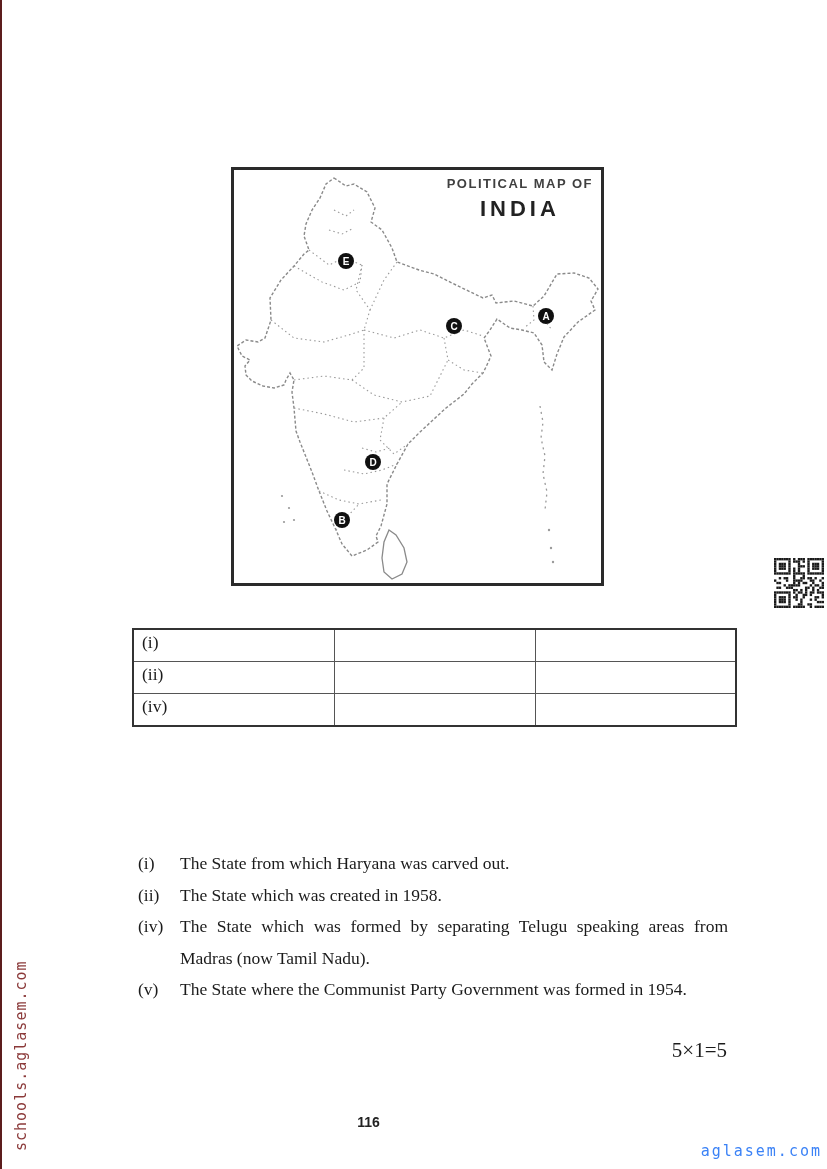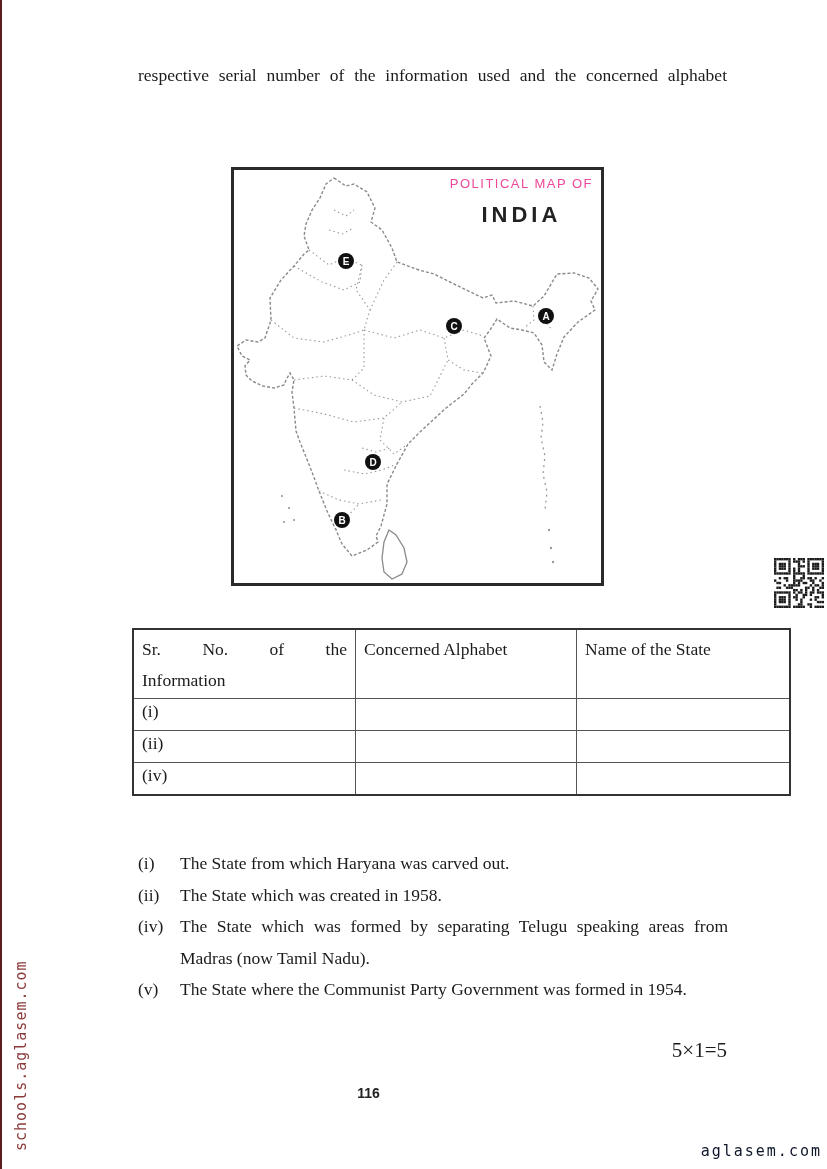--- a/index.html
+++ b/index.html
@@ -19,22 +19,22 @@
   .intro .l1{text-align:justify;text-align-last:justify;}
   
   .map-box{
     position:absolute;left:231px;top:167px;width:367px;height:413px;
     border:3px solid #2a2a2a;background:#fff;box-sizing:content-box;
   }
   .map-title{
     position:absolute;top:6px;right:8px;text-align:center;
     font-family:"Liberation Sans", sans-serif;color:#222;
   }
-  .map-title .t1{font-size:13px;font-weight:normal;letter-spacing:1.5px;color:#ec4899;}
-  .map-title .t2{font-size:22px;font-weight:bold;letter-spacing:4px;margin-top:11px;}
+  .map-title .t1{font-size:13px;font-weight:bold;letter-spacing:1.5px;color:#404040;}
+  .map-title .t2{font-size:22px;font-weight:bold;letter-spacing:4px;margin-top:5px;}
   .map-svg{position:absolute;left:0;top:0;}
   .marker{
     position:absolute;width:16px;height:16px;border-radius:50%;
     background:#101010;color:#fff;display:flex;align-items:center;justify-content:center;
     font-family:"Liberation Sans", sans-serif;font-size:10px;font-weight:bold;
   }
   
   .qr{position:absolute;left:774px;top:558px;width:50px;height:50px;}
   
   table.fmt{
@@ -51,21 +51,21 @@
   table.fmt tr.row td{height:27px;}
   .spread{display:flex;justify-content:space-between;}
   
   .questions{position:absolute;left:138px;top:848px;width:590px;font-size:17.5px;line-height:31.5px;}
   .q-item{position:relative;}
   .q-label{position:absolute;left:0;top:0;}
   .q-text{margin-left:42px;text-align:justify;}
   
   .marks{position:absolute;left:138px;top:1038px;width:589px;text-align:right;font-size:21px;}
   .pageno{
-    position:absolute;left:0;top:1085px;width:737px;text-align:center;
+    position:absolute;left:0;top:1114px;width:737px;text-align:center;
     font-family:"Liberation Sans", sans-serif;font-size:14px;font-weight:bold;color:#222;
   }
   
   .wm-left{
     position:absolute;left:12px;top:1151px;
     transform-origin:0 0;transform:rotate(-90deg);
     font-family:"DejaVu Sans Mono","Liberation Mono",monospace;
     font-size:15px;letter-spacing:1px;white-space:nowrap;
   }
   .wm-br{
@@ -75,21 +75,20 @@
   }
 </style>
 </head>
 <body>
 
 <div class="page">
 
   <div class="left-edge-line" style="background: rgb(92, 29, 29);"></div>
 
   <div class="intro">
-    <div class="l1">respective serial number of the information used and the concerned alphabet</div>
   </div>
 
   <div class="map-box">
     <svg class="map-svg" width="367" height="413" viewBox="0 0 367 413">
 
       <path fill="none" stroke="#8a8a8a" stroke-width="1.4" stroke-dasharray="3 2" d="
         M 100 8 L 112 16 L 120 14 L 133 22 L 141 38 L 137 52 L 148 60 L 158 78 L 163 92
         L 185 100 L 200 104 L 222 115 L 249 128 L 258 125 L 262 133 L 280 131 L 299 136
         L 310 126 L 323 104 L 340 103 L 355 108 L 364 119 L 357 131 L 361 140 L 344 152
         L 330 167 L 323 184 L 318 200 L 310 192 L 308 175 L 300 163 L 288 160 L 276 158
@@ -366,33 +365,20 @@
         <rect x="28.57" y="47.62" width="2.38" height="2.38" fill="#1a1a1a"></rect>
         <rect x="35.71" y="47.62" width="2.38" height="2.38" fill="#1a1a1a"></rect>
         <rect x="40.48" y="47.62" width="2.38" height="2.38" fill="#1a1a1a"></rect>
         <rect x="42.86" y="47.62" width="2.38" height="2.38" fill="#1a1a1a"></rect>
         <rect x="45.24" y="47.62" width="2.38" height="2.38" fill="#1a1a1a"></rect>
         <rect x="47.62" y="47.62" width="2.38" height="2.38" fill="#1a1a1a"></rect>
       </svg></div>
 
   <table class="fmt">
     <tbody>
-        <tr class="head">
-      <td class="c1">
-        <div class="spread">
-          <span>Sr.</span>
-          <span>No.</span>
-          <span>of</span>
-          <span>the</span>
-        </div>
-        <div>Information</div>
-      </td>
-      <td class="c2">Concerned Alphabet</td>
-      <td class="c3">Name of the State</td>
-    </tr>
     <tr class="row">
       <td>(i)</td>
       <td></td>
       <td></td>
     </tr>
     <tr class="row">
       <td>(ii)</td>
       <td></td>
       <td></td>
     </tr>
@@ -421,15 +407,15 @@
       <span class="q-label">(v)</span>
       <div class="q-text">The State where the Communist Party Government was formed in 1954.</div>
     </div>
   </div>
 
   <div class="marks">5×1=5</div>
 
   <div class="pageno">116</div>
 
   <div class="wm-left" style="color: rgb(139, 58, 58);">schools.aglasem.com</div>
-  <div class="wm-br" style="color: #0f172a; margin-left: 25px;">aglasem.com</div>
+  <div class="wm-br" style="color: #3b82f6; margin-left: 25px;">aglasem.com</div>
 
 </div>
 
 </body></html>

